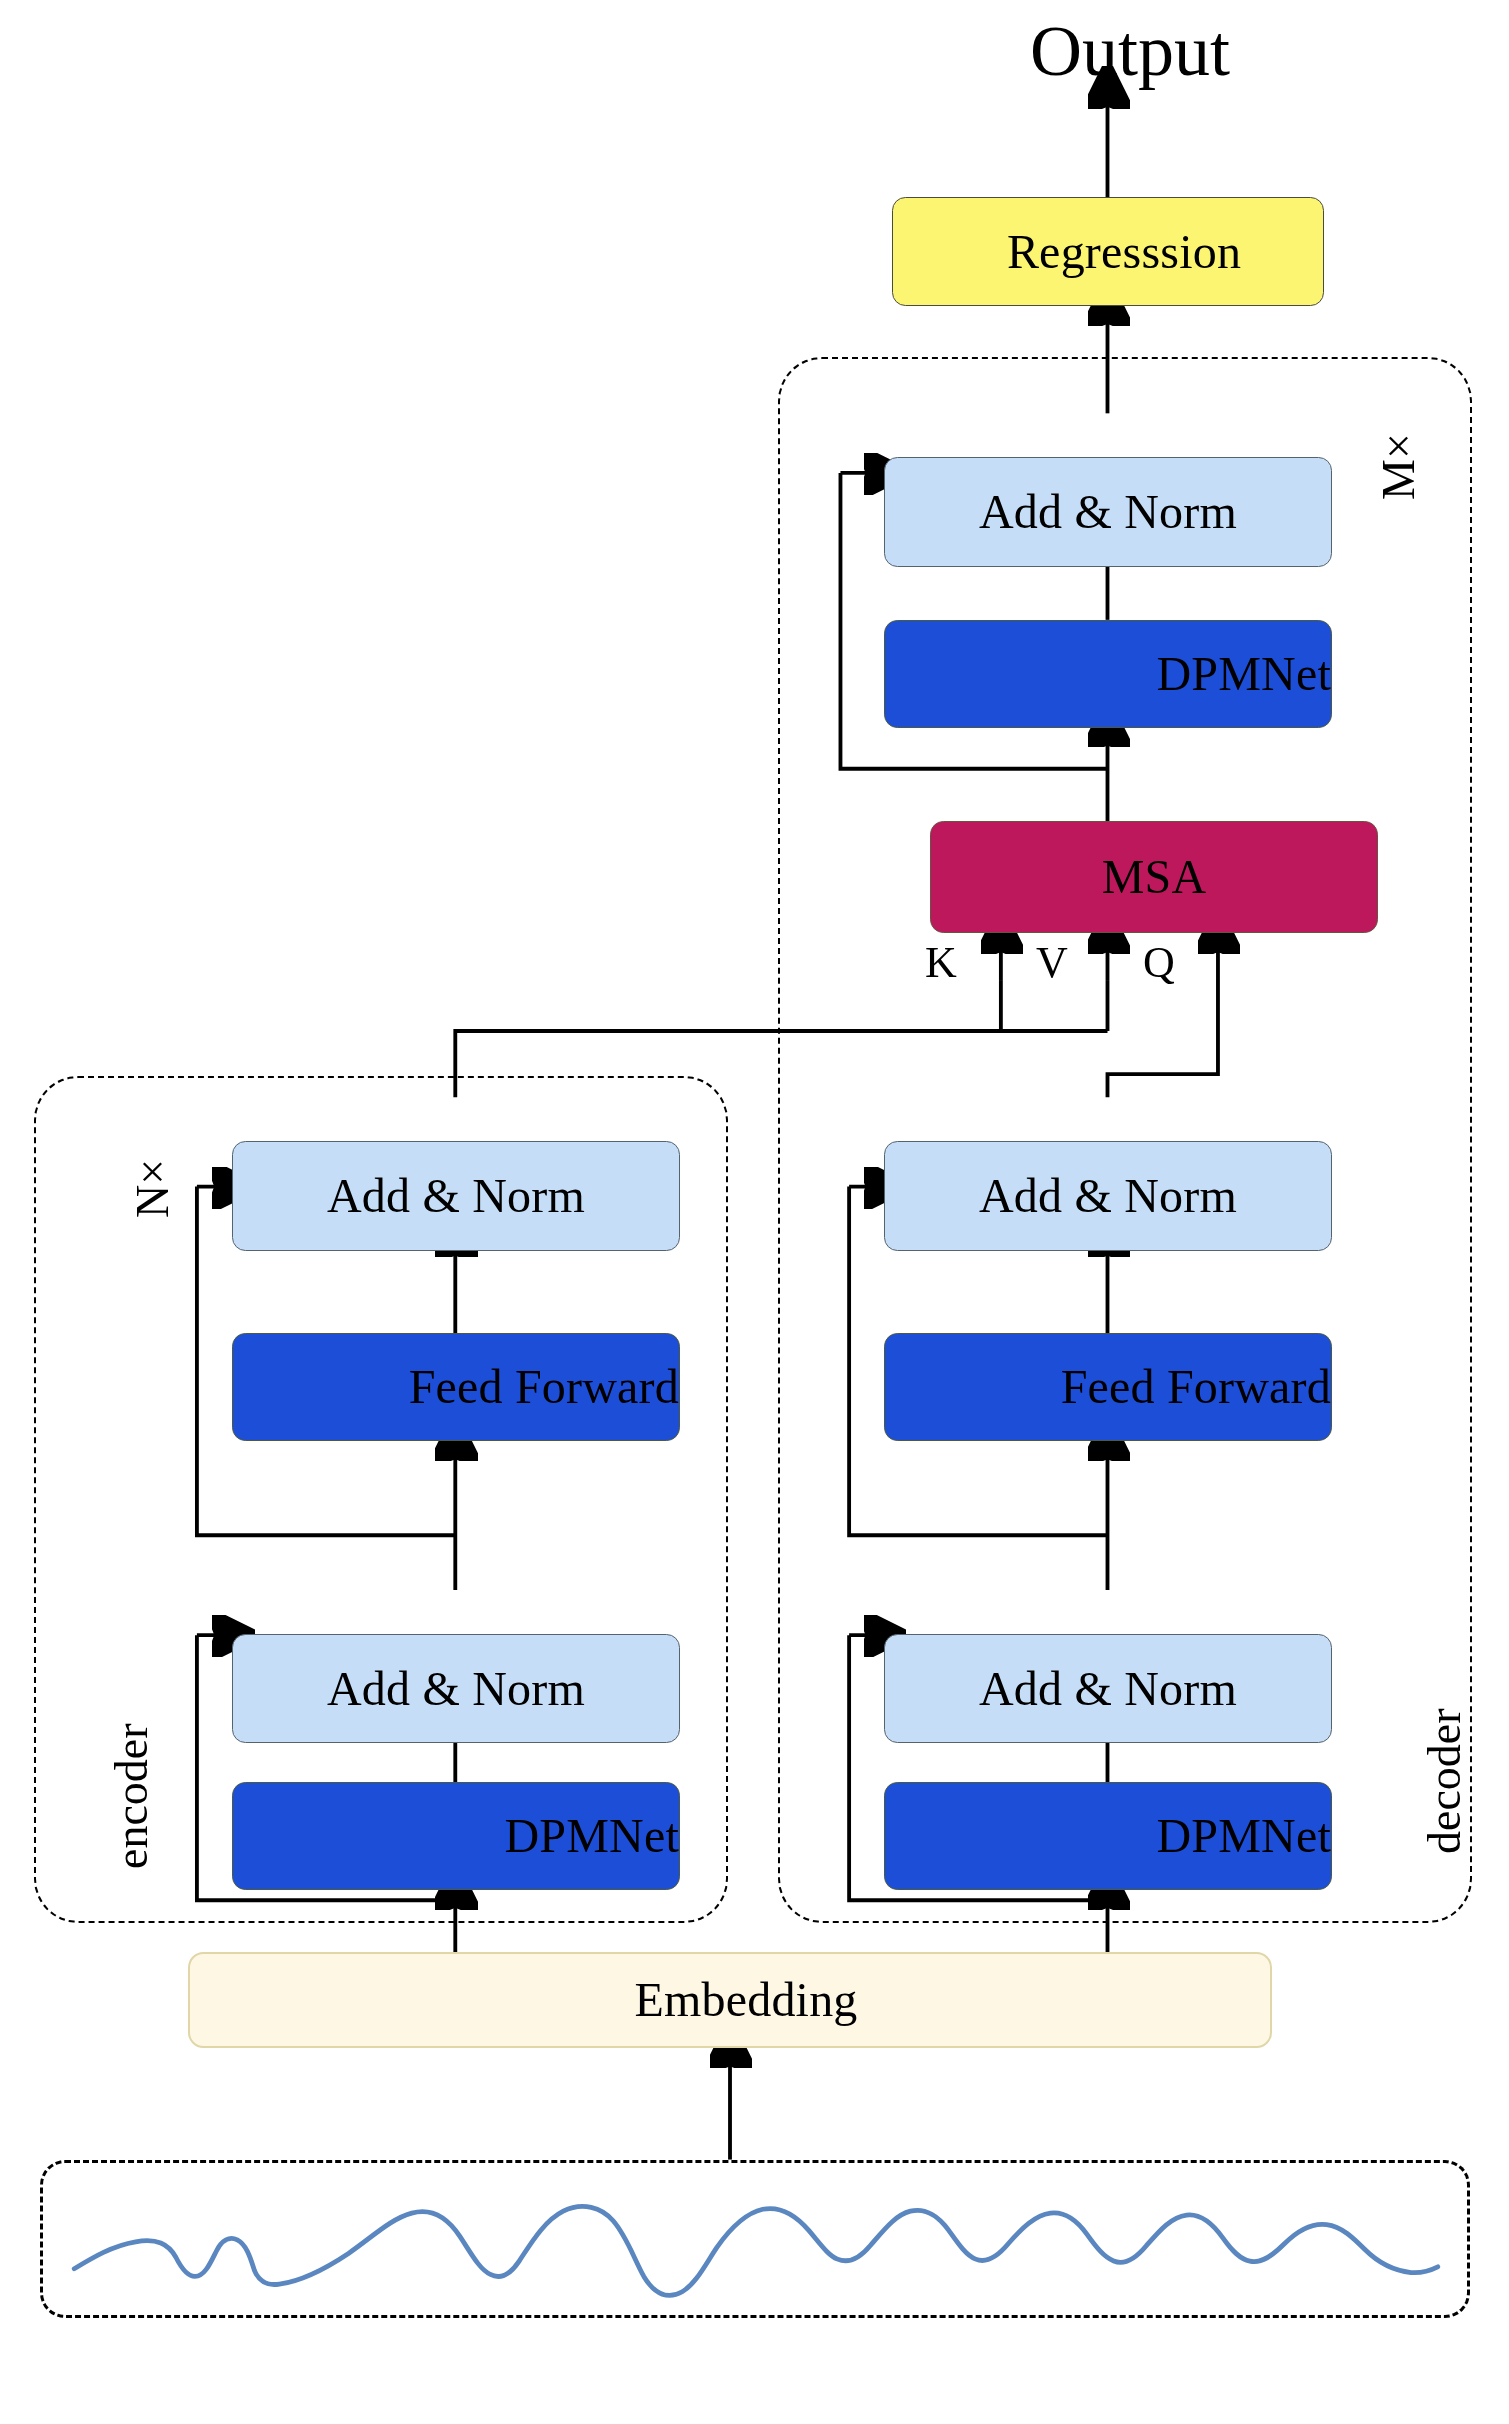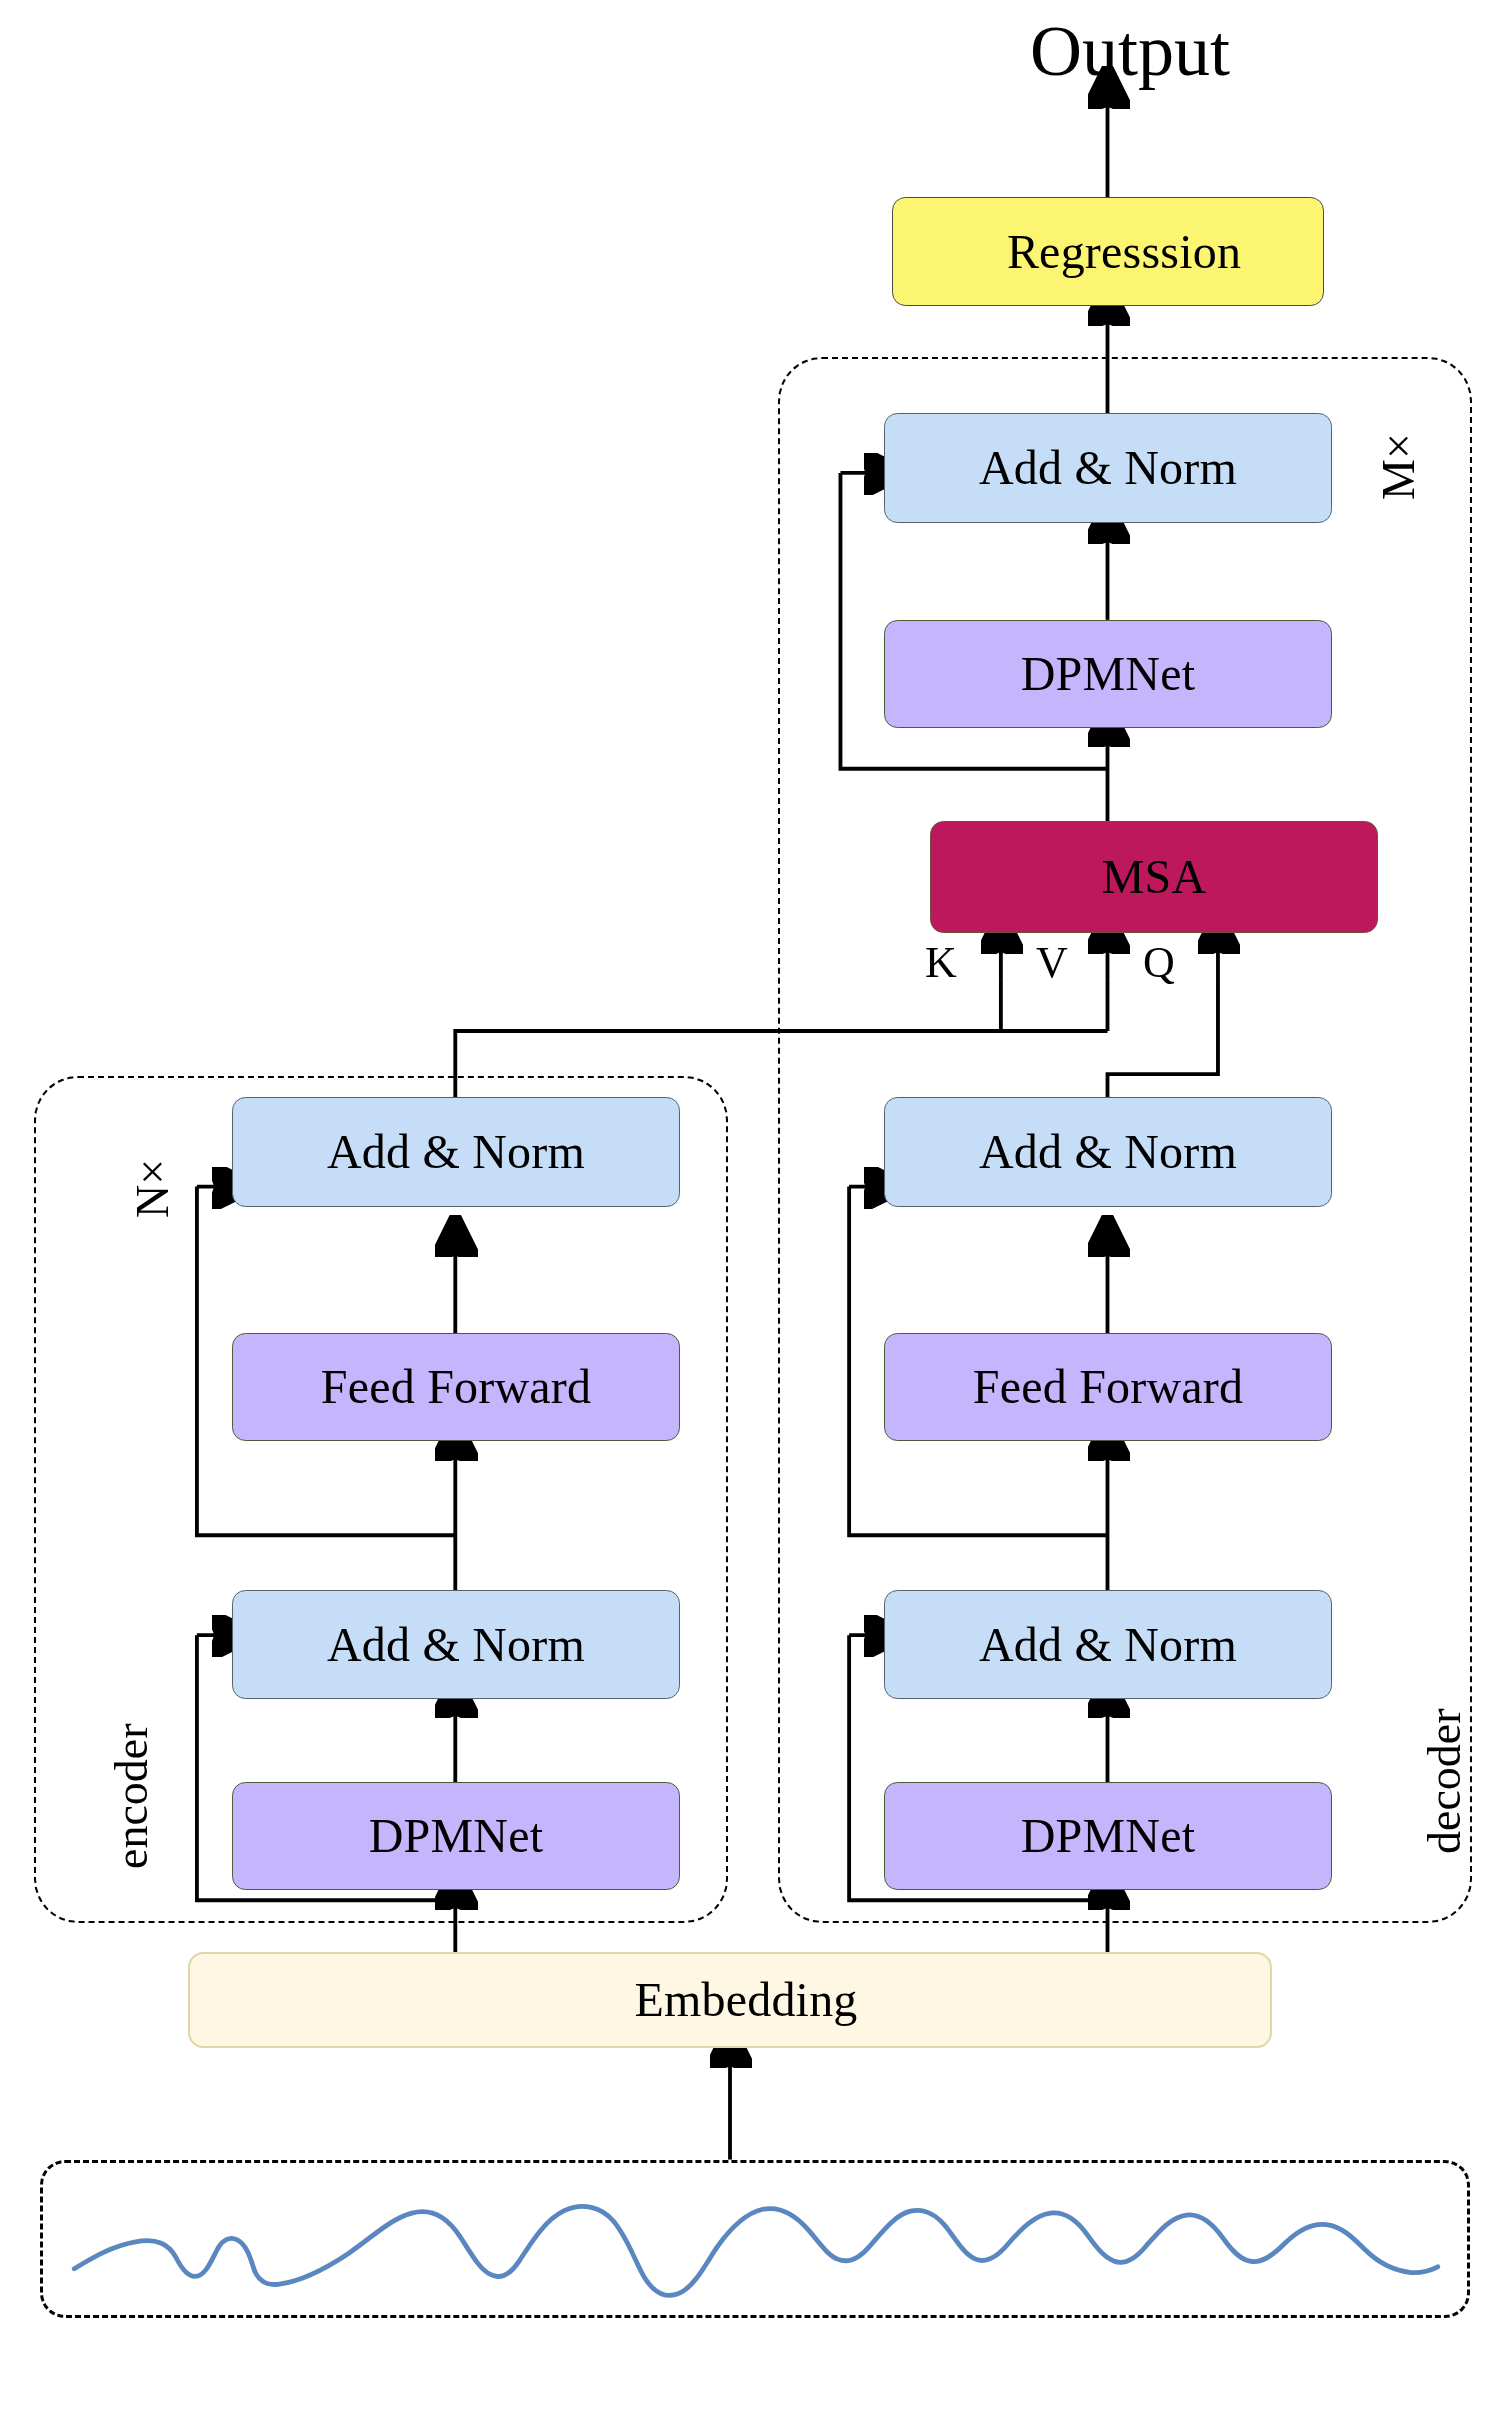--- a/index.html
+++ b/index.html
@@ -5,22 +5,22 @@
   html,body{margin:0;padding:0;background:#ffffff;}
   body{width:1509px;height:2425px;position:relative;overflow:hidden;
        font-family:"Liberation Serif","DejaVu Serif",serif;color:#000;}
   .stage{position:absolute;left:0;top:0;width:1509px;height:2425px;}
 
   
   .box{position:absolute;border:1.9px solid #4a4a4a;border-radius:13.4px;
        display:flex;align-items:center;justify-content:center;
        font-size:48px;line-height:1;letter-spacing:0.2px;box-sizing:border-box;
        z-index:5;}
-  .box.blue  {background:#c5ddf6;border-color:#55636f;}
-  .box.green {background:#c4b5fd;border-color:#4d5b3b;}
+  .box.blue  {background:#c5ddf6;border-color:#55636f;margin-top:44px;}
+  .box.green {background:#1d4ed8;border-color:#4d5b3b;justify-content:flex-end;}
   .box.orange{background:#be185d;border-color:#6a5240;margin-left:46px;}
   .box.yellow{background:#fbf571;border-color:#4a4a42;}
   .box.cream {background:#fdf7e3;border-color:#e0d6a8;border-width:2.9px;border-radius:15.4px;padding-left:32px;}
 
   
   .group{position:absolute;border:2.9px dashed #000;border-radius:44px;
          box-sizing:border-box;background:transparent;z-index:1;}
   .sigbox{position:absolute;border:3.8px dashed #000;border-radius:25px;
           box-sizing:border-box;z-index:1;}
 

